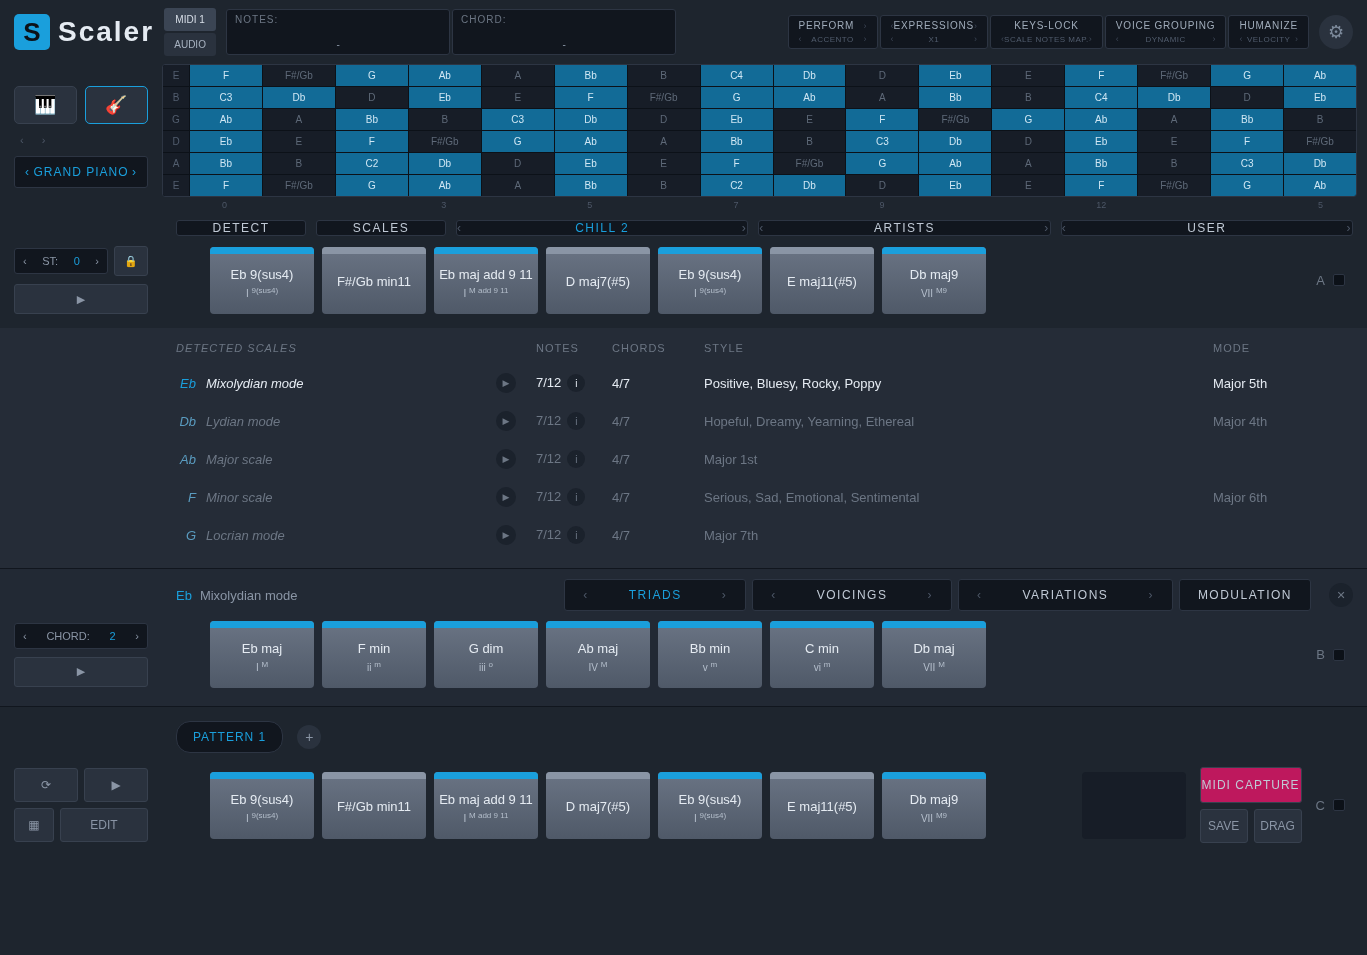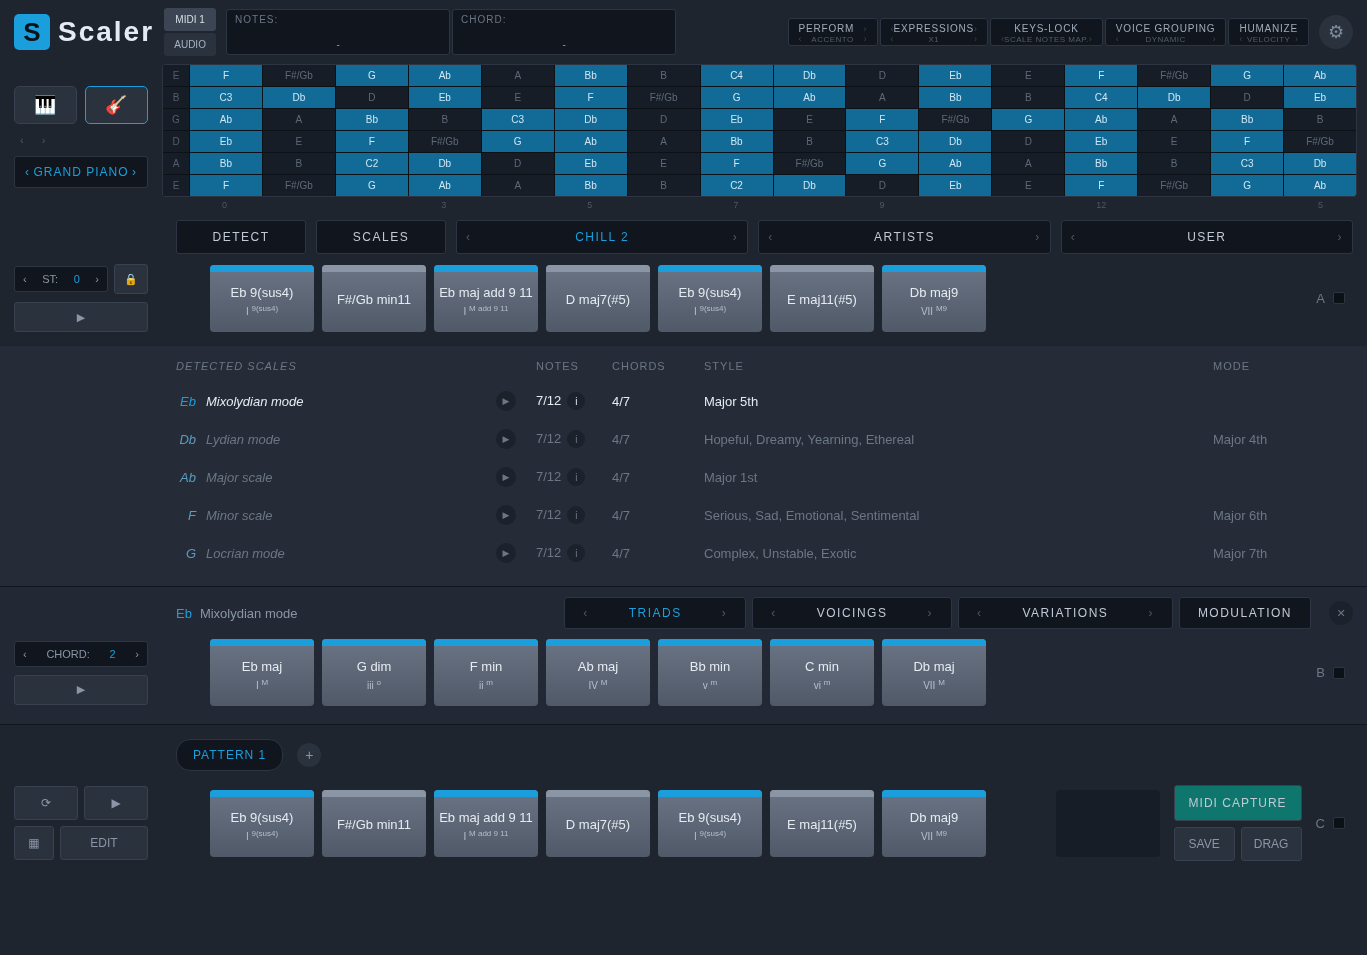--- a/index.html
+++ b/index.html
@@ -12,21 +12,21 @@
 .logo-icon { width: 36px; height: 36px; background: #1a9fdc; border-radius: 5px; display: flex; align-items: center; justify-content: center; color: #0c1118; font-weight: bold; font-size: 26px; }
 .logo-text { color: #e5ebf2; font-size: 28px; font-weight: 700; letter-spacing: 2px; }
 .io-tabs { display: flex; flex-direction: column; gap: 2px; }
 .io-tab { background: #2a323e; width: 52px; text-align: center; padding: 6px 0; border-radius: 3px; font-size: 10px; color: #a7b2c0; }
 .io-tab.active { background: #3b4554; color: #d8dfe8; }
 .info-panel { display: flex; gap: 2px; flex: 1; max-width: 450px; }
 .info-col { background: #11161e; border: 1px solid #2d3543; border-radius: 3px; flex: 1; padding: 4px 8px; display: flex; flex-direction: column; justify-content: space-between; height: 46px; font-size: 10px; }
 .info-col .lbl { color: #6c7684; letter-spacing: 1px; }
 .info-col .val { color: #8a95a5; text-align: center; }
 .perf-panel { display: flex; gap: 2px; margin-left: auto; }
-.perf-col { background: #11161e; border: 1px solid #2d3543; border-radius: 3px; padding: 4px 10px; display: flex; flex-direction: column; justify-content: space-between; height: 28px; font-size: 9px; text-align: center; min-width: 90px; position: relative; }
+.perf-col { background: #11161e; border: 1px solid #2d3543; border-radius: 3px; padding: 4px 10px; display: flex; flex-direction: column; justify-content: space-between; height: 34px; font-size: 9px; text-align: center; min-width: 90px; position: relative; }
 .perf-col .lbl { color: #9fabb9; letter-spacing: 0.8px; font-size: 10px; }
 .perf-col .val { color: #525d6e; font-size: 8px; letter-spacing: 0.5px; }
 .perf-nav { display: flex; justify-content: space-between; align-items: center; color: #3d4656; font-size: 9px; }
 .gear { width: 34px; height: 34px; background: #2a323e; border-radius: 50%; display: flex; align-items: center; justify-content: center; color: #7d8a9b; font-size: 18px; }
 
 
 .main-row { display: flex; align-items: center; }
 .left-side { padding: 0 14px; width: 162px; display: flex; flex-direction: column; gap: 8px; }
 .inst-btns { display: flex; gap: 8px; }
 .inst-btn { flex: 1; background: #2a323e; border: 1px solid #38414f; border-radius: 5px; height: 38px; display: flex; align-items: center; justify-content: center; color: #8a95a5; font-size: 18px; }
@@ -41,21 +41,21 @@
 .kb-row { display: flex; gap: 1px; height: 21px; }
 .kb-lbl { width: 26px; background: #171d27; color: #525d6e; display: flex; align-items: center; justify-content: center; font-size: 10px; }
 .kb-cell { flex: 1; background: #171d27; color: #5e6978; display: flex; align-items: center; justify-content: center; font-size: 10px; }
 .kb-cell.on { background: #126b97; color: #d0e7f4; }
 .kb-ruler { display: flex; }
 .kb-ruler .kb-lbl { background: transparent; }
 .kb-ruler .tick { flex: 1; text-align: center; color: #4d5767; font-size: 9px; padding-top: 3px; }
 
 
 .tabs-row { display: flex; gap: 10px; padding: 10px 14px 10px 176px; }
-.tab-btn { flex: 1; background: #11161e; border: 1px solid #2d3543; border-radius: 3px; padding: 9px; text-align: center; color: #c0c9d5; font-size: 12px; letter-spacing: 1.5px; display: flex; justify-content: space-between; align-items: center; }
+.tab-btn { flex: 1; background: #11161e; border: 1px solid #2d3543; border-radius: 3px; text-align: center; color: #c0c9d5; font-size: 12px; letter-spacing: 1.5px; display: flex; justify-content: space-between; align-items: center; }
 .tab-btn.small { flex: 0 0 130px; justify-content: center; }
 .tab-btn.sel .center-text { color: #1a9fdc; }
 .tab-btn .arrow { color: #4d5767; font-size: 12px; }
 .tab-btn .center-text { flex: 1; text-align: center; }
 
 
 .chord-strip { display: flex; align-items: center; padding: 0 14px 14px 14px; gap: 14px; }
 .strip-left { width: 134px; display: flex; flex-direction: column; gap: 8px; }
 .st-box { display: flex; align-items: center; gap: 6px; }
 .st-sel { background: #11161e; border: 1px solid #2d3543; border-radius: 3px; padding: 6px 8px; color: #8a95a5; font-size: 11px; flex: 1; display: flex; justify-content: space-between; }
@@ -103,21 +103,21 @@
 
 .section-c { background: #1e252e; border-top: 1px solid #11161e; padding: 14px; display: flex; flex-direction: column; gap: 14px; }
 .c-header { display: flex; align-items: center; padding-left: 162px; gap: 14px; }
 .pattern-btn { background: #11161e; border: 1px solid #2d3543; border-radius: 14px; padding: 8px 16px; color: #1a9fdc; font-size: 12px; letter-spacing: 1px; }
 .add-btn { width: 24px; height: 24px; background: #2a323e; border-radius: 50%; display: flex; align-items: center; justify-content: center; color: #8a95a5; font-size: 14px; }
 .c-main { display: flex; gap: 14px; align-items: center; }
 .c-left { width: 134px; display: flex; flex-direction: column; gap: 6px; }
 .c-btn-row { display: flex; gap: 6px; }
 .c-btn { flex: 1; background: #2a323e; border: 1px solid #38414f; border-radius: 3px; height: 34px; display: flex; align-items: center; justify-content: center; color: #8a95a5; font-size: 12px; }
 .c-right { display: flex; flex-direction: column; gap: 6px; }
-.c-right-btn { background: #0f766e; border: 1px solid #38414f; border-radius: 3px; padding: 10px 14px; color: #c0c9d5; font-size: 12px; letter-spacing: 1px; text-align: center; }
+.c-right-btn { background: #be185d; border: 1px solid #38414f; border-radius: 3px; padding: 10px 1px; color: #c0c9d5; font-size: 12px; letter-spacing: 1px; text-align: center; }
 .empty-slot { width: 104px; height: 67px; background: #171d27; border-radius: 4px; }
 </style>
 </head>
 <body>
 
 <div class="app">
 
   <div class="header">
     <div class="logo">
       <div class="logo-icon">S</div>
@@ -435,20 +435,21 @@
       <div class="col-mode">MODE</div>
     </div>
     <div id="scale-rows">
         <div class="scale-row active">
     <div class="col-scale"><span class="root">Eb</span>Mixolydian mode</div>
     <div class="col-play">
             <span class="play-dot">▶</span>
           </div>
     <div class="col-notes">7/12<span class="info-dot">i</span></div>
     <div class="col-chords">4/7</div>
+    <div class="col-style">Positive, Bluesy, Rocky, Poppy</div>
     <div class="col-mode">Major 5th</div>
         </div>
         <div class="scale-row dim">
     <div class="col-scale"><span class="root">Db</span>Lydian mode</div>
     <div class="col-play">
             <span class="play-dot">▶</span>
           </div>
     <div class="col-notes">7/12<span class="info-dot">i</span></div>
     <div class="col-chords">4/7</div>
     <div class="col-style">Hopeful, Dreamy, Yearning, Ethereal</div>
@@ -473,21 +474,20 @@
     <div class="col-style">Serious, Sad, Emotional, Sentimental</div>
     <div class="col-mode">Major 6th</div>
         </div>
         <div class="scale-row dim">
     <div class="col-scale"><span class="root">G</span>Locrian mode</div>
     <div class="col-play">
             <span class="play-dot">▶</span>
           </div>
     <div class="col-notes">7/12<span class="info-dot">i</span></div>
     <div class="col-chords">4/7</div>
-    <div class="col-style">Complex, Unstable, Exotic</div>
     <div class="col-mode">Major 7th</div>
         </div>
       </div>
   </div>
 
   <div class="section-b">
     <div class="b-header">
       <div class="b-scale">
         <span class="root">Eb</span><span>Mixolydian mode</span>
       </div>
@@ -526,26 +526,26 @@
         <div class="play-btn" style="width:100%">
             <span>▶</span>
           </div>
       </div>
       <div class="chord-cards" id="chords-b">
           <div class="chord-card hl">
             <div class="name">Eb maj</div>
             <div class="degree">I <sup>M</sup></div>
           </div>
           <div class="chord-card hl">
+            <div class="name">F min</div>
+            <div class="degree">ii <sup>m</sup></div>
+          </div>
+          <div class="chord-card hl">
             <div class="name">G dim</div>
             <div class="degree">iii <sup>o</sup></div>
-          </div>
-          <div class="chord-card hl">
-            <div class="name">F min</div>
-            <div class="degree">ii <sup>m</sup></div>
           </div>
           <div class="chord-card hl">
             <div class="name">Ab maj</div>
             <div class="degree">IV <sup>M</sup></div>
           </div>
           <div class="chord-card hl">
             <div class="name">Bb min</div>
             <div class="degree">v <sup>m</sup></div>
           </div>
           <div class="chord-card hl">

